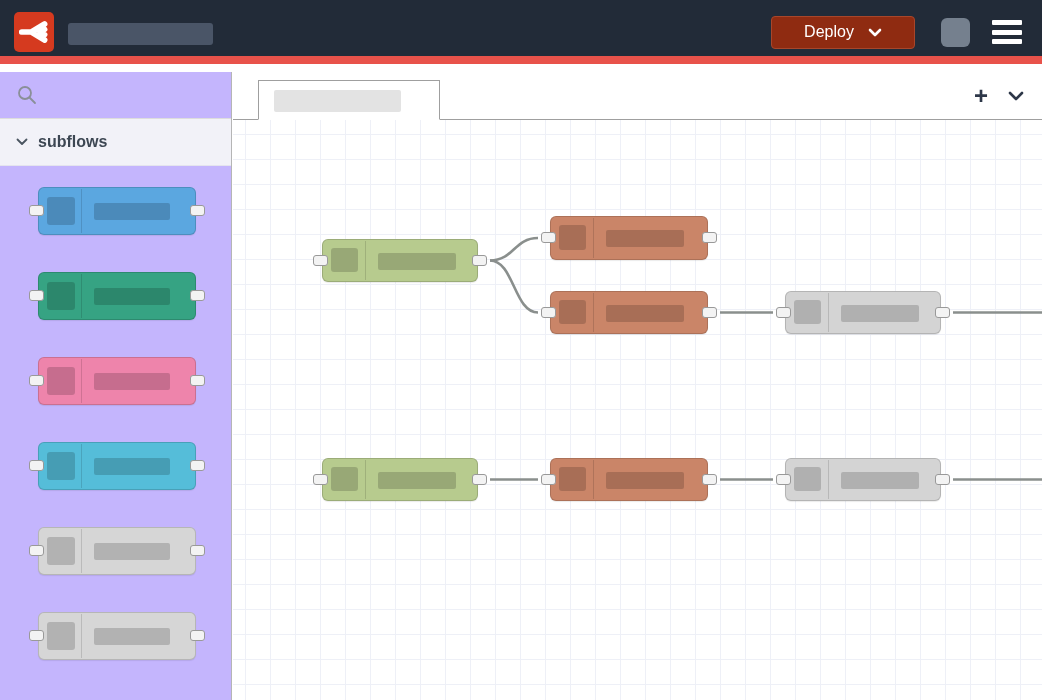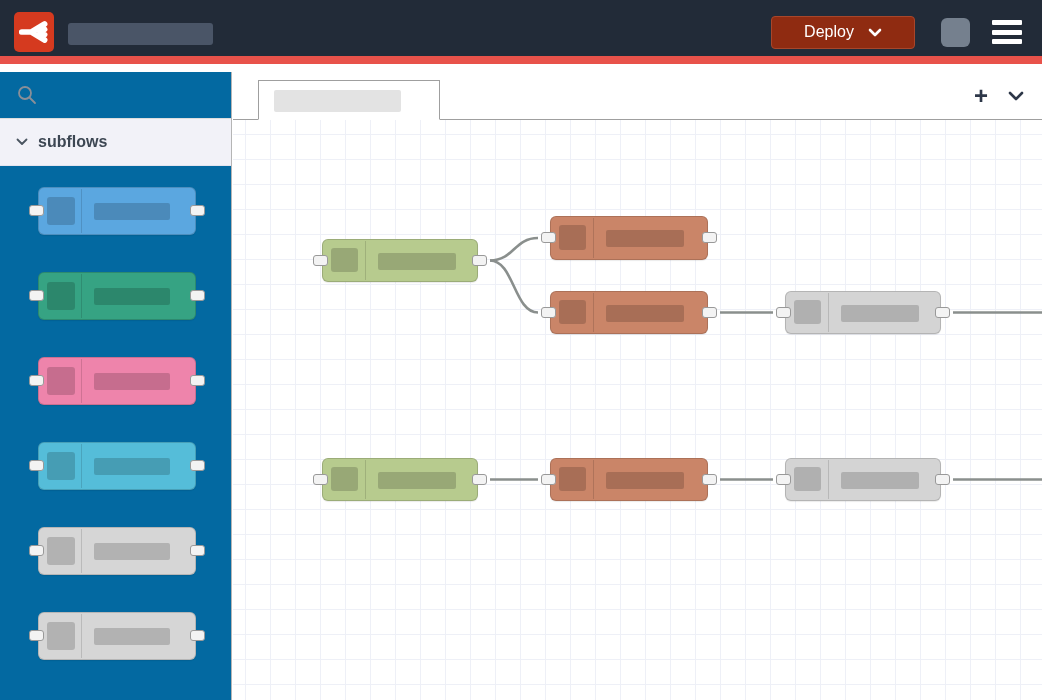--- a/index.html
+++ b/index.html
@@ -17,21 +17,21 @@
   .deploy-btn { height:33px; min-width:144px; background:#8f2b11; border:1px solid #a8462a;
     border-radius:4px; color:#fff; font-size:16px; display:flex; align-items:center;
     justify-content:center; gap:14px; padding:0 15px; cursor:pointer; }
   .avatar { width:29px; height:29px; background:#75808e; border-radius:6px; margin-left:26px; }
   .hamburger { width:30px; height:24px; margin:0 20px 0 22px; display:flex;
     flex-direction:column; justify-content:space-between; cursor:pointer; }
   .hamburger span { display:block; height:5px; background:#fff; border-radius:1px; }
 
   
   .sidebar { position:absolute; left:0; top:72px; width:232px; height:628px;
-    background:#0369a1; border-right:1px solid #b5b5b5; }
+    background:#c4b5fd; border-right:1px solid #b5b5b5; }
   .search-row { height:46px; display:flex; align-items:center; padding-left:17px; }
   .section-header { height:48px; background:#f2f2f8; border-top:1px solid #ddd;
     border-bottom:1px solid #e4e4ee; display:flex; align-items:center; cursor:pointer; }
   .section-chevron { margin-left:16px; }
   .section-label { margin-left:10px; font-size:16px; font-weight:700; color:#3d4753; }
   .palette-list { padding:21px 0 0 38px; }
 
   
   .node { border-radius:6px; border:1px solid rgba(0,0,0,0.15);
     box-shadow:0 1px 1px rgba(0,0,0,0.08); cursor:pointer; }

